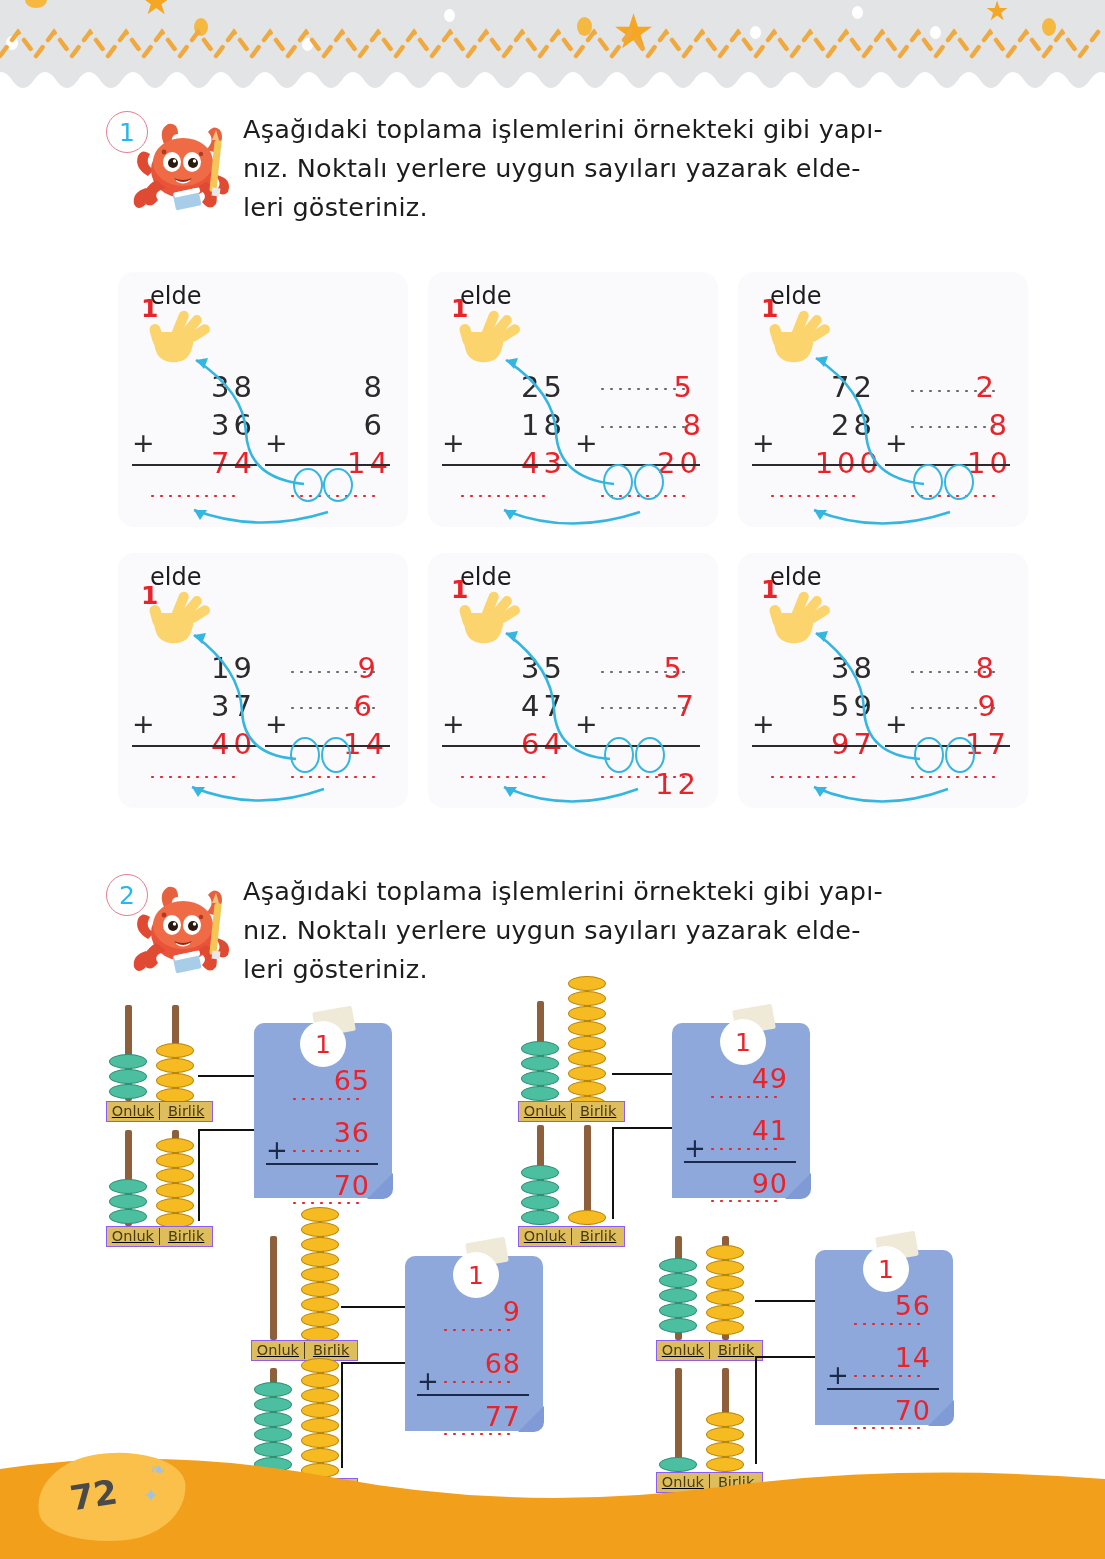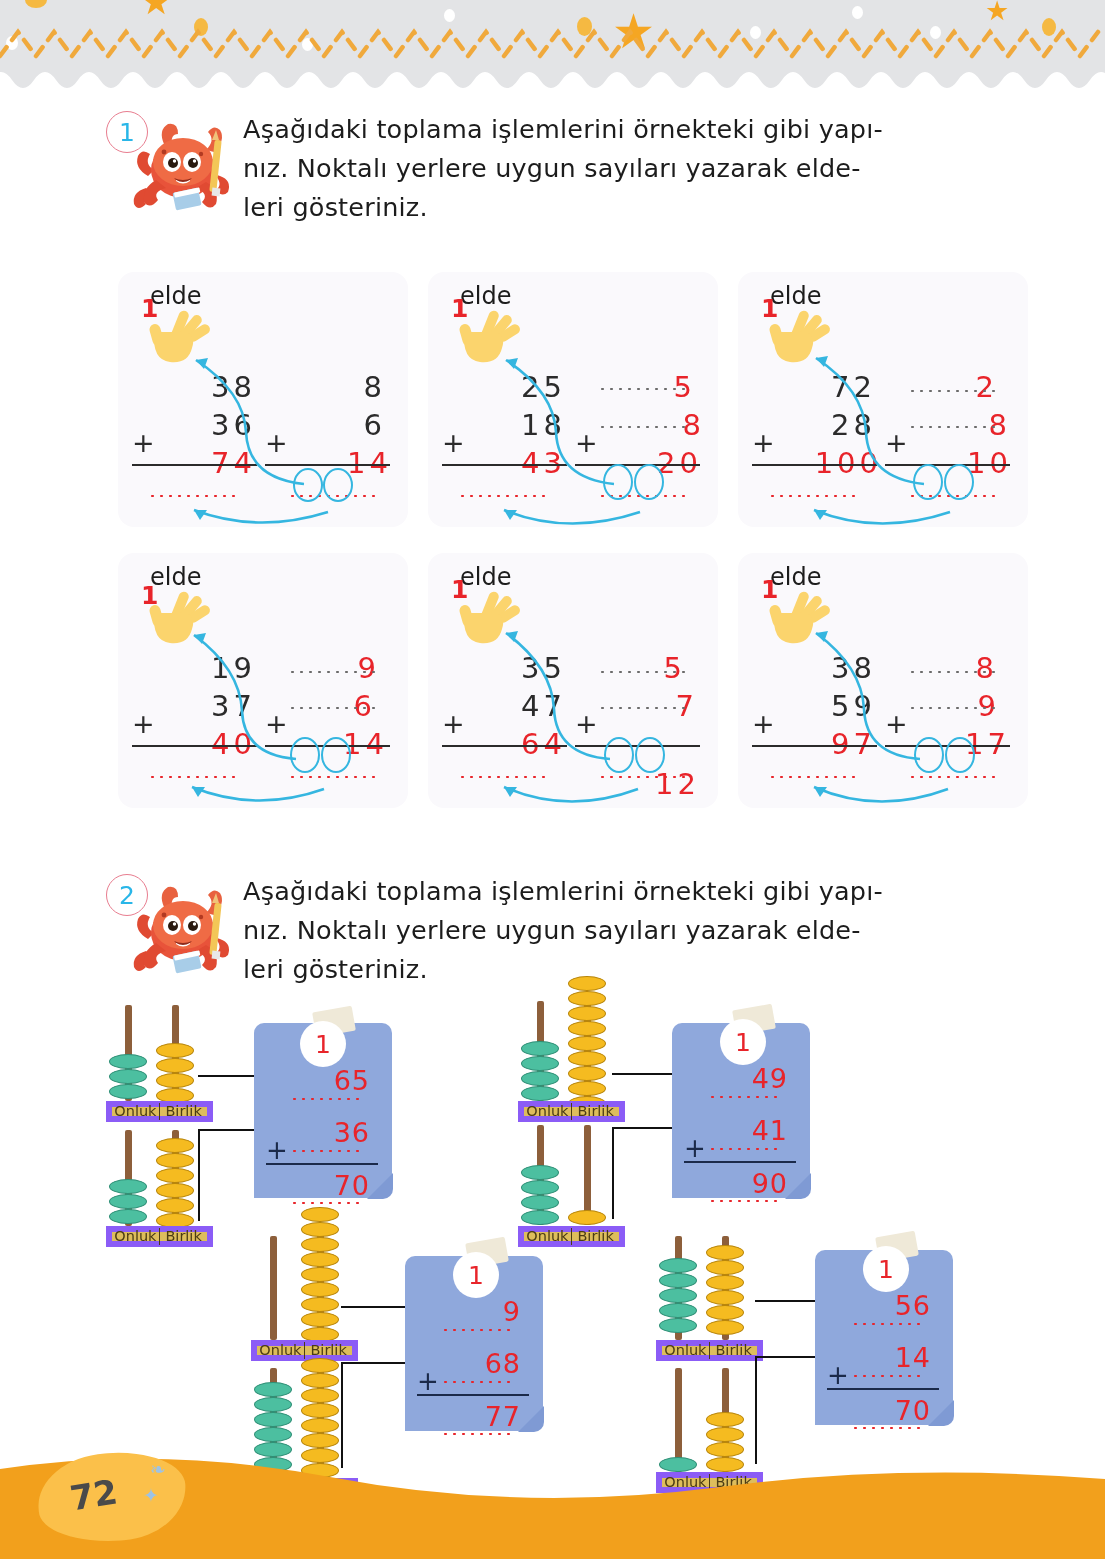--- a/index.html
+++ b/index.html
@@ -118,22 +118,22 @@
   .rod {
     position: absolute; width: 7px; background: #8d5f3b; border-radius: 2px;
   }
   .bead {
     position: absolute; width: 38px; height: 15px; border-radius: 50%;
     border: 1.3px solid #7a6a2e;
   }
   .bead.green { background: #4cbfa0; border-color: #2f8f76; }
   .bead.yellow { background: #f5bb20; border-color: #b8860b; }
   .base-bar {
-    position: absolute; background: #ddbd5c; border: 6px solid #8b5cf6;
-    height: 21px; display: flex; align-items: center;
+    position: absolute; background: #ddbd5c; border: 1px solid #8b5cf6;
+    height: 21px; display: flex; align-items: center; text-decoration: underline;
   }
   .base-lbl {
     font-family: "DejaVu Sans", sans-serif;
     font-size: 14.5px; color: #4a3b14; line-height: 1;
     flex: 1; text-align: center;
   }
   .base-div { width: 1.4px; height: 17px; background: #4a3b14; }
 
   .note-card {
     position: absolute; width: 138px; height: 175px;

